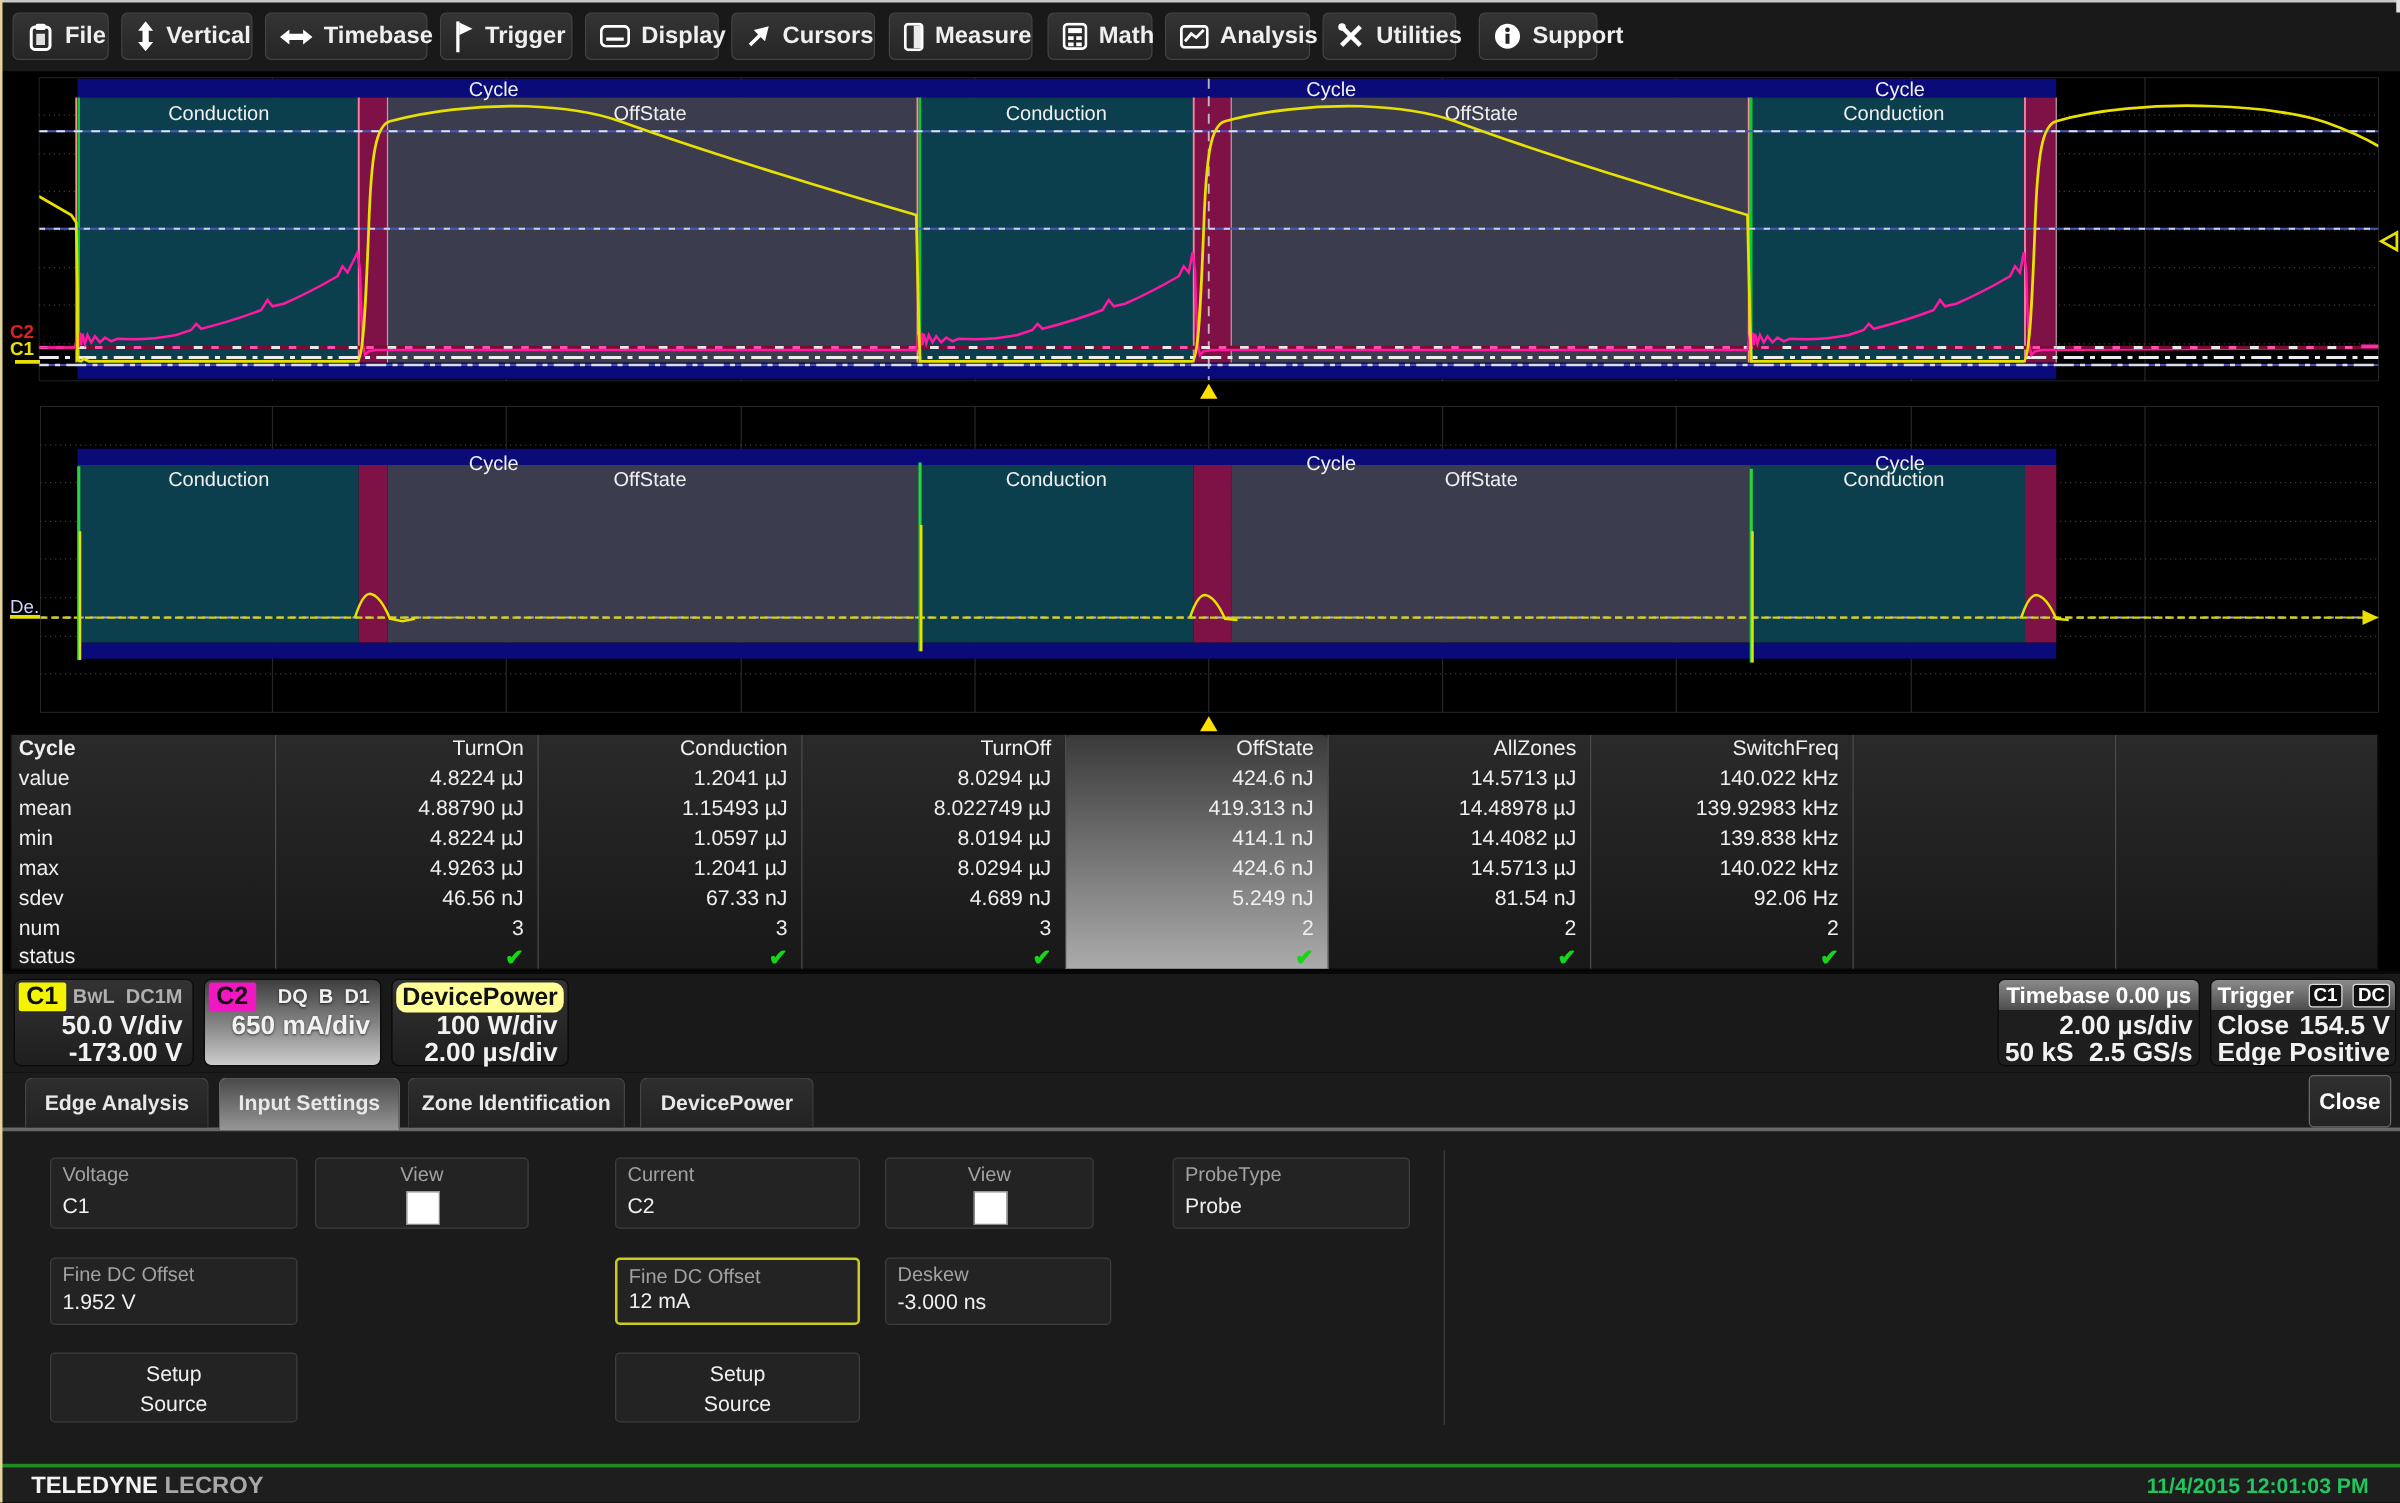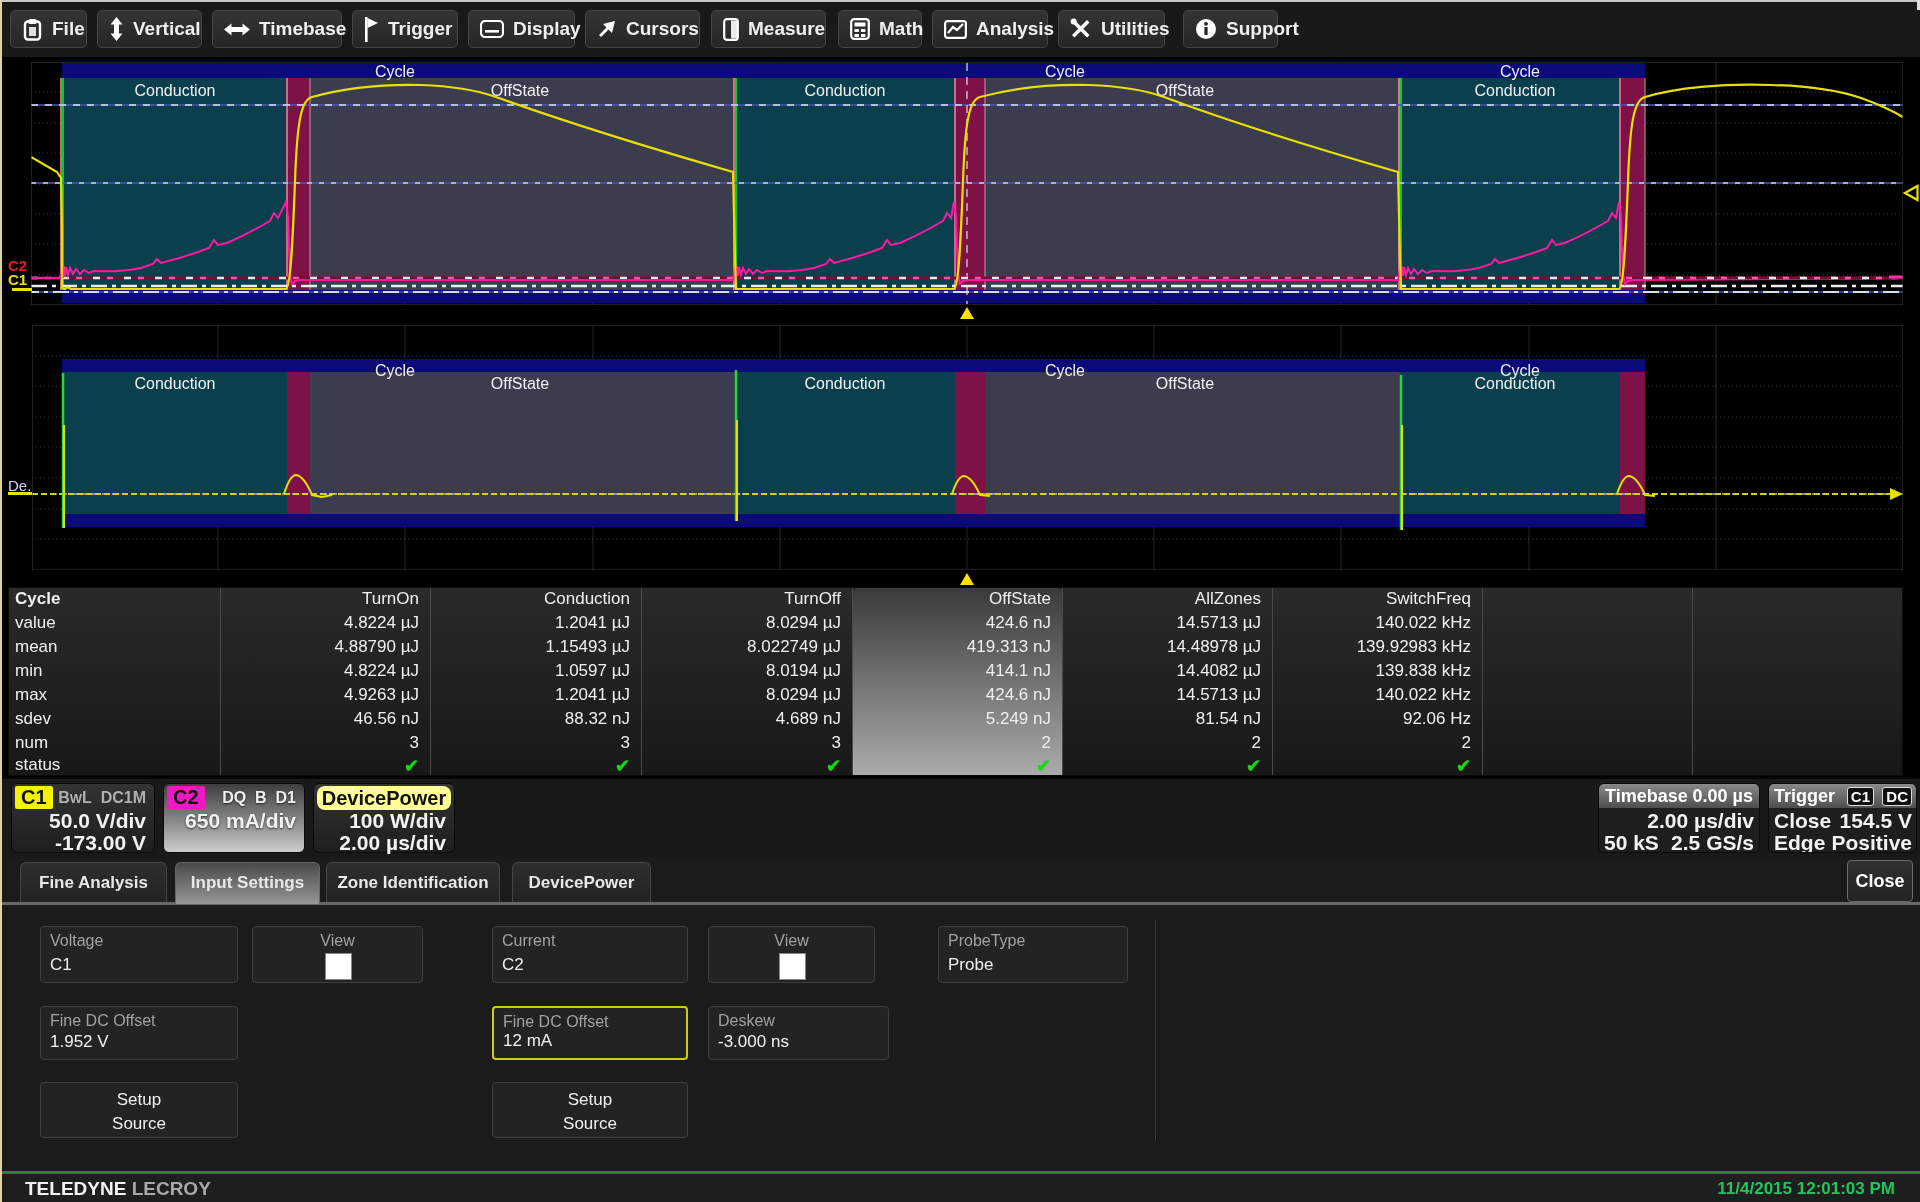--- a/index.html
+++ b/index.html
@@ -357,21 +357,21 @@
     <span class="tcell" style="right:431px;top:73px;">139.838 kHz</span>
     <span class="tcell" style="left:6px;top:97px;">max</span>
     <span class="tcell" style="right:1483px;top:97px;">4.9263 µJ</span>
     <span class="tcell" style="right:1272px;top:97px;">1.2041 µJ</span>
     <span class="tcell" style="right:1061px;top:97px;">8.0294 µJ</span>
     <span class="tcell" style="right:851px;top:97px;">424.6 nJ</span>
     <span class="tcell" style="right:641px;top:97px;">14.5713 µJ</span>
     <span class="tcell" style="right:431px;top:97px;">140.022 kHz</span>
     <span class="tcell" style="left:6px;top:121px;">sdev</span>
     <span class="tcell" style="right:1483px;top:121px;">46.56 nJ</span>
-    <span class="tcell" style="right:1272px;top:121px;">88.32 nJ</span>
+    <span class="tcell" style="right:1272px;top:121px;">67.33 nJ</span>
     <span class="tcell" style="right:1061px;top:121px;">4.689 nJ</span>
     <span class="tcell" style="right:851px;top:121px;">5.249 nJ</span>
     <span class="tcell" style="right:641px;top:121px;">81.54 nJ</span>
     <span class="tcell" style="right:431px;top:121px;">92.06 Hz</span>
     <span class="tcell" style="left:6px;top:145px;">num</span>
     <span class="tcell" style="right:1483px;top:145px;">3</span>
     <span class="tcell" style="right:1272px;top:145px;">3</span>
     <span class="tcell" style="right:1061px;top:145px;">3</span>
     <span class="tcell" style="right:851px;top:145px;">2</span>
     <span class="tcell" style="right:641px;top:145px;">2</span>
@@ -416,21 +416,21 @@
       <span class="abs" style="right:42px;top:3px;color:#fff;font-size:15px;font-weight:bold;background:#111;border:1px solid #ddd;border-radius:3px;padding:0 3px;">C1</span>
       <span class="abs" style="right:4px;top:3px;color:#fff;font-size:15px;font-weight:bold;background:#111;border:1px solid #ddd;border-radius:3px;padding:0 3px;">DC</span>
       <span class="abs" style="left:5px;top:25px;color:#f2f2f2;font-size:21px;font-weight:bold;">Close</span>
       <span class="chv" style="top:25px;right:4px;">154.5 V</span>
       <span class="abs" style="left:5px;top:47px;color:#f2f2f2;font-size:21px;font-weight:bold;">Edge</span>
       <span class="chv" style="top:47px;right:4px;">Positive</span>
     </div>
   </div>
   <div id="tabpanel">
     <div id="tabline"></div>
-    <div class="tab" style="left:20px;width:147px;">Fine Analysis</div>
+    <div class="tab" style="left:20px;width:147px;">Edge Analysis</div>
     <div class="tab" style="left:175px;width:145px;background:linear-gradient(#4a4a4a,#969696);border-color:#666;height:42px;">Input Settings</div>
     <div class="tab" style="left:326px;width:174px;">Zone Identification</div>
     <div class="tab" style="left:512px;width:139px;">DevicePower</div>
     <div class="abs" style="left:1847px;top:2px;width:66px;height:42px;background:linear-gradient(#303030,#232323);border:1px solid #6a6a6a;border-radius:4px;color:#fff;font-weight:bold;font-size:18px;text-align:center;line-height:41px;">Close</div>
     <div class="abs" style="left:1155px;top:62px;width:1px;height:220px;background:#3a3a3a;"></div>
     <div class="fbox" style="left:40px;top:68px;width:198px;height:57px;">
       <span class="flabel">Voltage</span>
         <span class="fval">C1</span>
     </div>
     <div class="fbox" style="left:252px;top:68px;width:171px;height:57px;">

